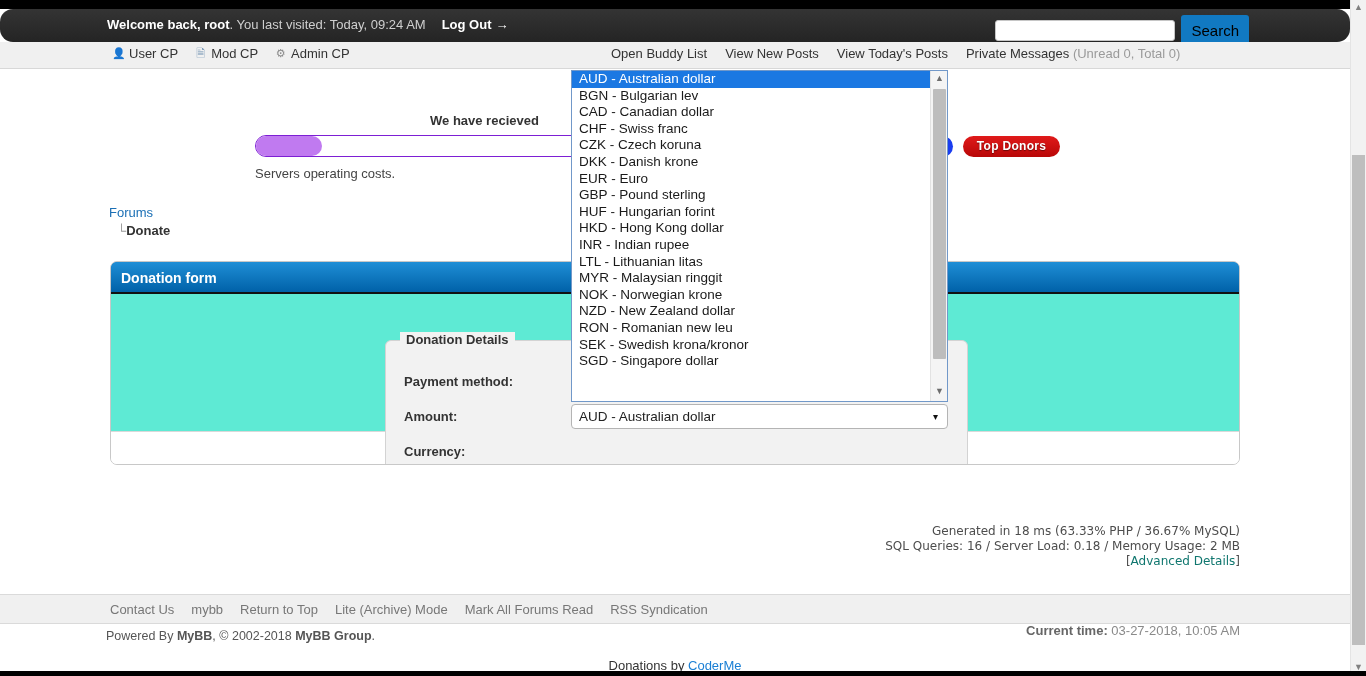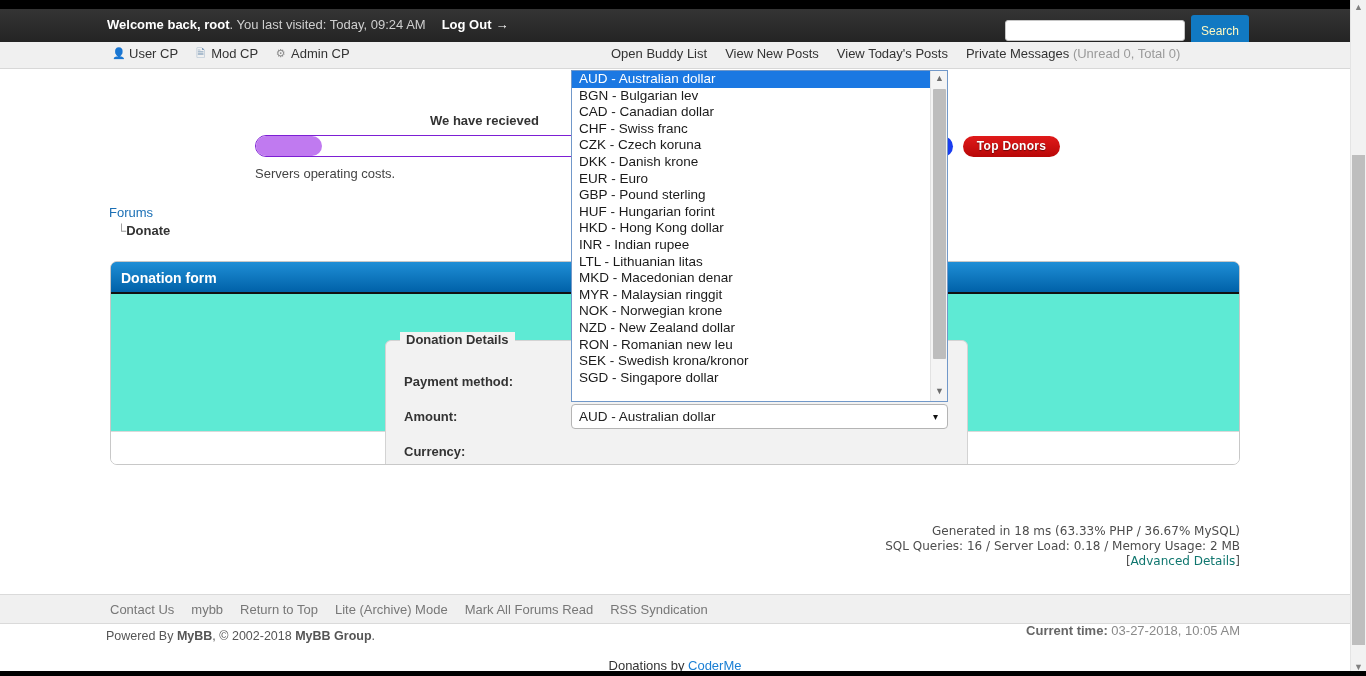--- a/index.html
+++ b/index.html
@@ -32,20 +32,21 @@
     height: 9px;
     background: #000000;
   }
   .panel-bar {
     height: 33px;
     background: #2b2b2b;
     background-image: linear-gradient(#343434, #242424);
     position: relative;
     color: #d8d8d8;
     font-size: 13px;
+    border-radius: 13px;
   }
   .panel-bar .welcome {
     position: absolute;
     left: 107px;
     top: 8px;
     white-space: nowrap;
   }
   .panel-bar .welcome b { color: #ffffff; }
   .panel-bar .welcome .visit { color: #cfcfcf; }
   .panel-bar .welcome .logout {
@@ -74,25 +75,25 @@
     font-family: "Liberation Sans", sans-serif;
     font-size: 12px;
     padding: 1px 3px;
     outline: none;
   }
   .search-btn {
     margin-left: 6px;
     height: 31px;
     padding: 0 10px;
     background: #1179c2;
-    color: #fef9c3;
+    color: #000000;
     border: none;
     border-radius: 3px;
     font-family: "Liberation Sans", sans-serif;
-    font-size: 12px;
+    font-size: 15px;
     cursor: pointer;
   }
 
   
   .nav-bar {
     height: 26px;
     background: #f0f0f0;
     border-bottom: 1px solid #d8d8d8;
     position: relative;
     font-size: 13px;
@@ -599,21 +600,20 @@
         <li class="dd-item">CAD - Canadian dollar</li>
         <li class="dd-item">CHF - Swiss franc</li>
         <li class="dd-item">CZK - Czech koruna</li>
         <li class="dd-item">DKK - Danish krone</li>
         <li class="dd-item">EUR - Euro</li>
         <li class="dd-item">GBP - Pound sterling</li>
         <li class="dd-item">HUF - Hungarian forint</li>
         <li class="dd-item">HKD - Hong Kong dollar</li>
         <li class="dd-item">INR - Indian rupee</li>
         <li class="dd-item">LTL - Lithuanian litas</li>
-        <li class="dd-item">MKD - Macedonian denar</li>
         <li class="dd-item">MYR - Malaysian ringgit</li>
         <li class="dd-item">NOK - Norwegian krone</li>
         <li class="dd-item">NZD - New Zealand dollar</li>
         <li class="dd-item">RON - Romanian new leu</li>
         <li class="dd-item">SEK - Swedish krona/kronor</li>
         <li class="dd-item">SGD - Singapore dollar</li>
       </ul>
     <div class="dd-scroll">
       <div class="dd-arrow up">▲</div>
       <div class="dd-thumb"></div>

